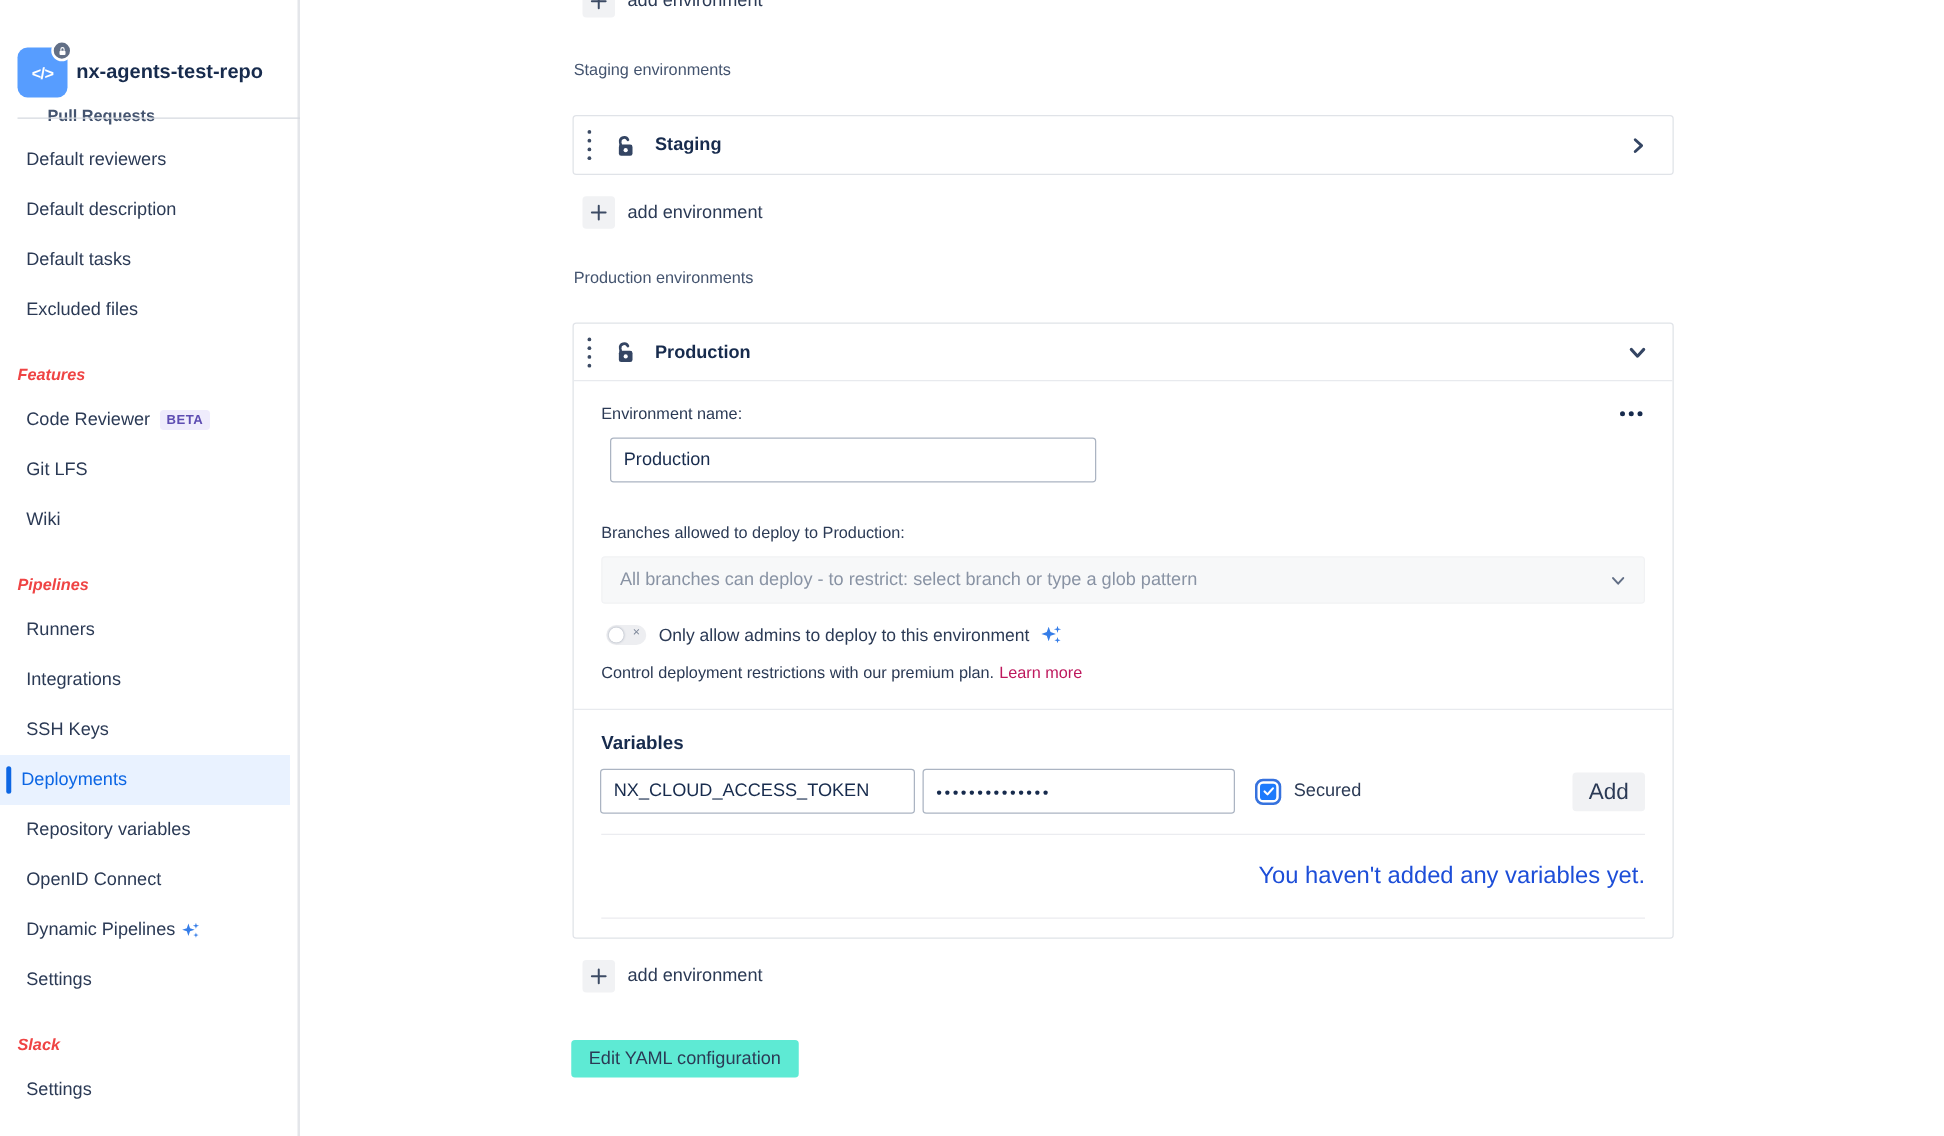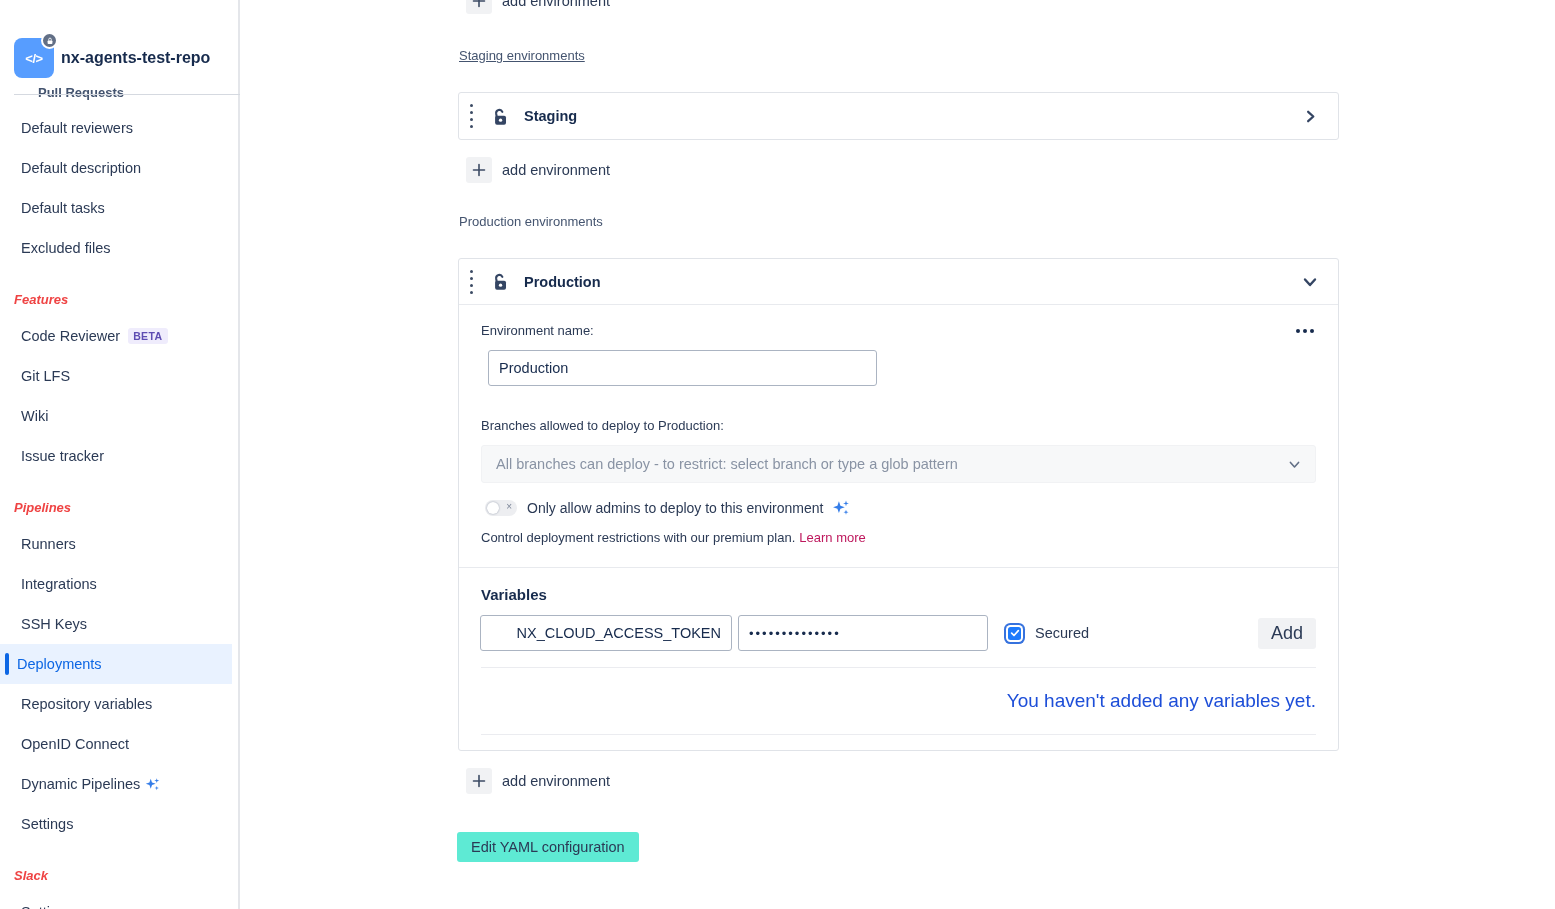--- a/index.html
+++ b/index.html
@@ -62,37 +62,37 @@
     background:#fff; box-shadow:0 0 2px rgba(9,30,66,0.4); }
   .toggle .x { position:absolute; right:5px; top:1px; font-size:10px; color:#7D8799; }
   .toggle-label { margin-left:10px; font-size:14px; color:#2B3A55; }
   .big-sparkle { margin-left:8px; display:flex; }
   .premium-line { margin-top:12px; font-size:13px; color:#2B3A55; }
   .premium-line a { color:#be185d; text-decoration:none; margin-left:4px; cursor:pointer; }
   .card-divider { border-top:1px solid #E8EAEE; margin-top:22px; }
   .sec2 { padding:0 22px 15px 22px; }
   .vars-heading { margin-top:18px; font-size:15px; font-weight:700; color:#172B4D; }
   .vars-row { display:flex; align-items:center; margin-top:12px; margin-left:-1px; }
-  .var-name { width:252px;text-align:right; }
+  .var-name { width:252px; }
   .var-value { width:250px; margin-left:6px; letter-spacing:2px; font-size:13px; }
   .secured-wrap { display:flex; align-items:center; margin-left:16px; }
   .checkbox { width:13px; height:13px; background:#1D7AFC; border-radius:2.5px;
     box-shadow:0 0 0 2px #fff, 0 0 0 4px #3672DE; margin:4px; display:flex;
     align-items:center; justify-content:center; cursor:pointer; }
   .secured-label { margin-left:10px; font-size:14.5px; color:#2B3A55; }
   .add-btn { margin-left:auto; height:31px; padding:0 13px; background:#F1F2F4; border:none; border-radius:3px;
     font-size:18px; font-weight:500; color:#2B3A55; font-family:inherit; cursor:pointer; }
   .thin-divider { border-top:1px solid #EBECF0; margin-top:16px; }
   .empty-text { margin-top:22px; text-align:right; font-size:19px; color:#1d4ed8; }
   .yaml-btn { margin-left:-1px; height:30px; padding:0 14px; background:#5eead4; border:none; border-radius:3px;
     font-size:14.5px; font-weight:500; color:#2B3A55; font-family:inherit; cursor:pointer; }
 
   
   .m-partial { margin-top:-12px; }
-  .m-staging-label { margin-top:34px;text-decoration:underline; }
+  .m-staging-label { margin-top:34px; }
   .m-staging-card { margin-top:29px; }
   .m-add1 { margin-top:17px; }
   .m-prod-label { margin-top:31px; }
   .m-prod-card { margin-top:29px; }
   .m-add2 { margin-top:17px; }
   .m-yaml { margin-top:38px; }
 </style>
 </head>
 <body>
 
@@ -131,23 +131,20 @@
       </div>
     <div class="nav-row">
       <span>Code Reviewer</span>
       <span class="beta-badge">BETA</span>
     </div>
     <div class="nav-row">
         <span>Git LFS</span>
       </div>
     <div class="nav-row">
         <span>Wiki</span>
-      </div>
-    <div class="nav-row">
-        <span>Issue tracker</span>
       </div>
 
     <div class="nav-header">
         <span>Pipelines</span>
       </div>
     <div class="nav-row">
         <span>Runners</span>
       </div>
     <div class="nav-row">
         <span>Integrations</span>

